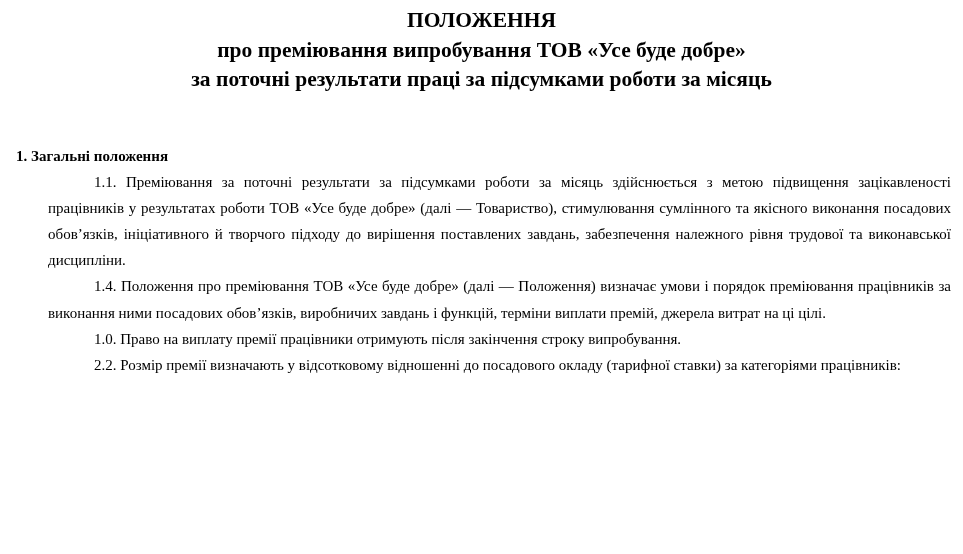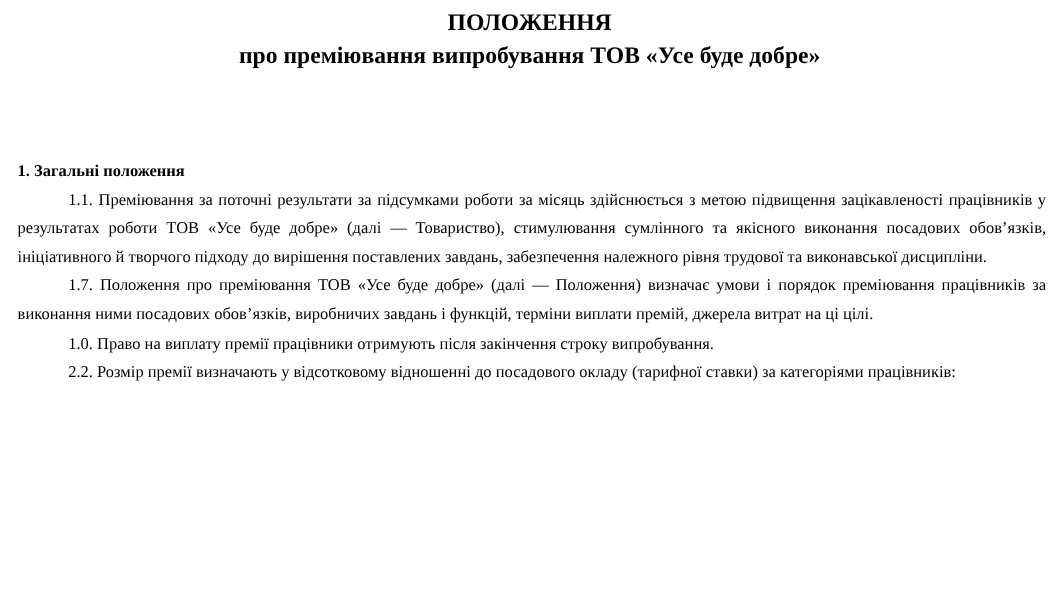--- a/index.html
+++ b/index.html
@@ -10,32 +10,33 @@
   }
   .title-block { position: absolute; left: 0; top: 6px; width: 963px; text-align: center; }
   .title-line {
     font-weight: bold; font-size: 21.5px; line-height: 29.5px; white-space: nowrap;
   }
   .body {
     position: absolute; left: 16px; top: 143px; width: 935px;
     font-size: 15px; line-height: 26.1px;
   }
   .heading { font-weight: bold; white-space: nowrap; }
-  .para { text-align: justify; text-indent: 46px; }
+  .para { text-align: justify; text-indent: 46px; margin-left: 32px; }
   .para.last-left { text-align-last: left; }
   .item { padding-left: 76px; white-space: nowrap; }
 </style>
 </head>
 <body>
 
 <div class="title-block">
   <div class="title-line">ПОЛОЖЕННЯ</div>
   <div class="title-line">про преміювання випробування ТОВ «Усе буде добре»</div>
+  <div class="title-line">за поточні результати праці за підсумками роботи за місяць</div>
 </div>
 
 <div class="body">
   <div class="heading">1. Загальні положення</div>
   <div class="para last-left">1.1. Преміювання за поточні результати за підсумками роботи за місяць здійснюється з метою підвищення зацікавленості працівників у результатах роботи ТОВ «Усе буде добре» (далі — Товариство), стимулювання сумлінного та якісного виконання посадових обов’язків, ініціативного й творчого підходу до вирішення поставлених завдань, забезпечення належного рівня трудової та виконавської дисципліни.</div>
-  <div class="para last-left">1.7. Положення про преміювання ТОВ «Усе буде добре» (далі — Положення) визначає умови і порядок преміювання працівників за виконання ними посадових обов’язків, виробничих завдань і функцій, терміни виплати премій, джерела витрат на ці цілі.</div>
+  <div class="para last-left">1.4. Положення про преміювання ТОВ «Усе буде добре» (далі — Положення) визначає умови і порядок преміювання працівників за виконання ними посадових обов’язків, виробничих завдань і функцій, терміни виплати премій, джерела витрат на ці цілі.</div>
 
   <div class="para last-left">1.0. Право на виплату премії працівники отримують після закінчення строку випробування.</div>
   <div class="para last-left">2.2. Розмір премії визначають у відсотковому відношенні до посадового окладу (тарифної ставки) за категоріями працівників:</div>
 </div>
 
 </body></html>

